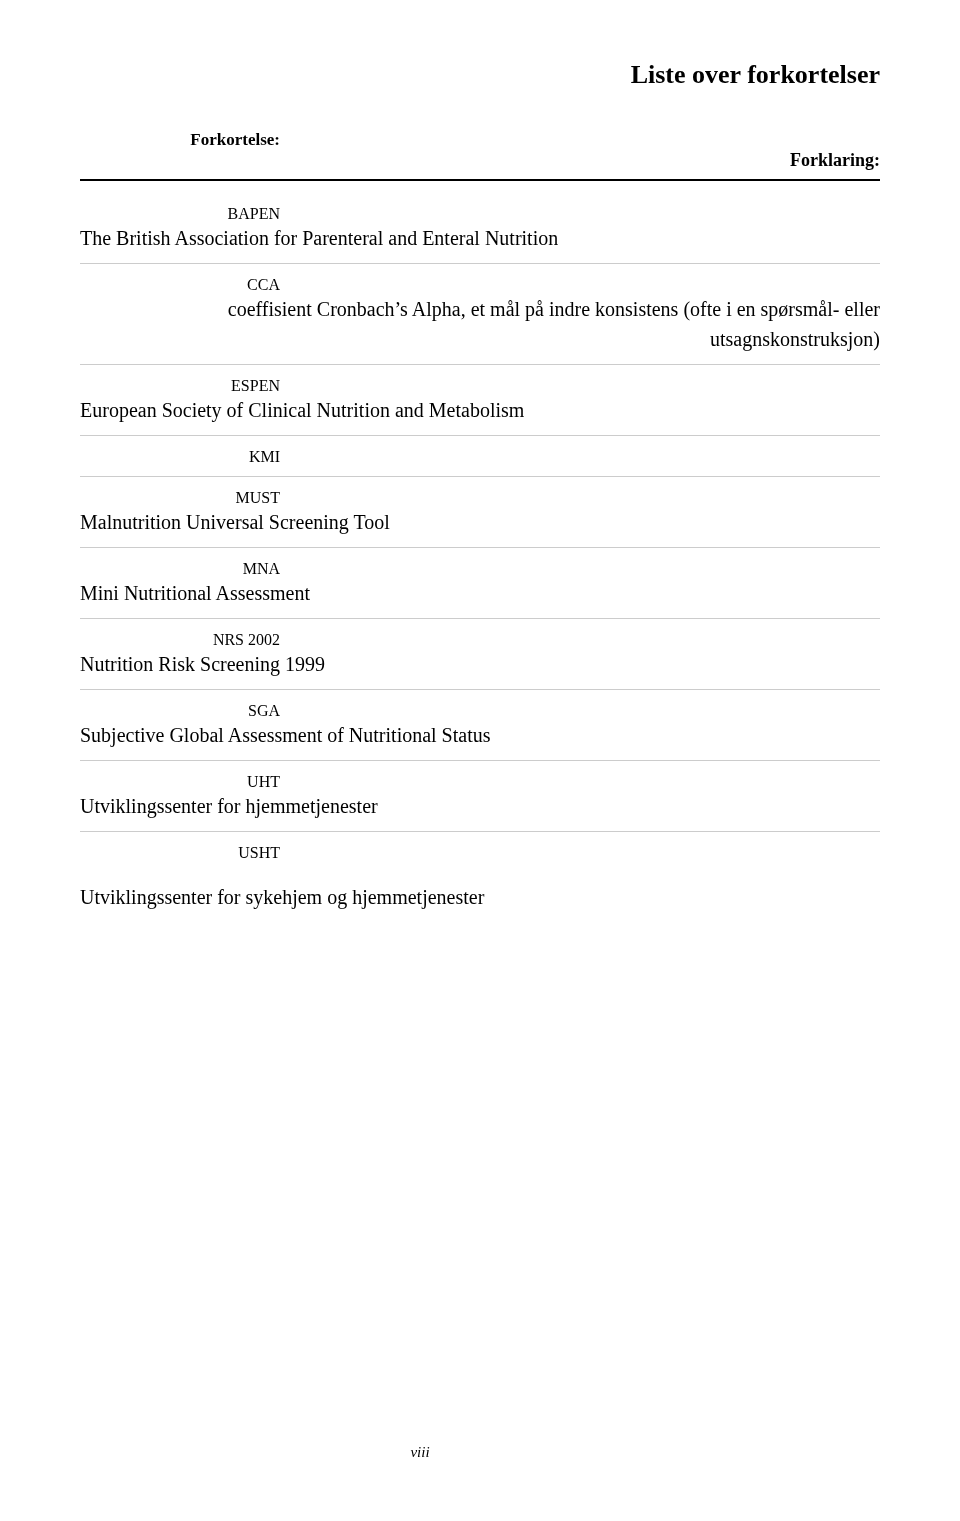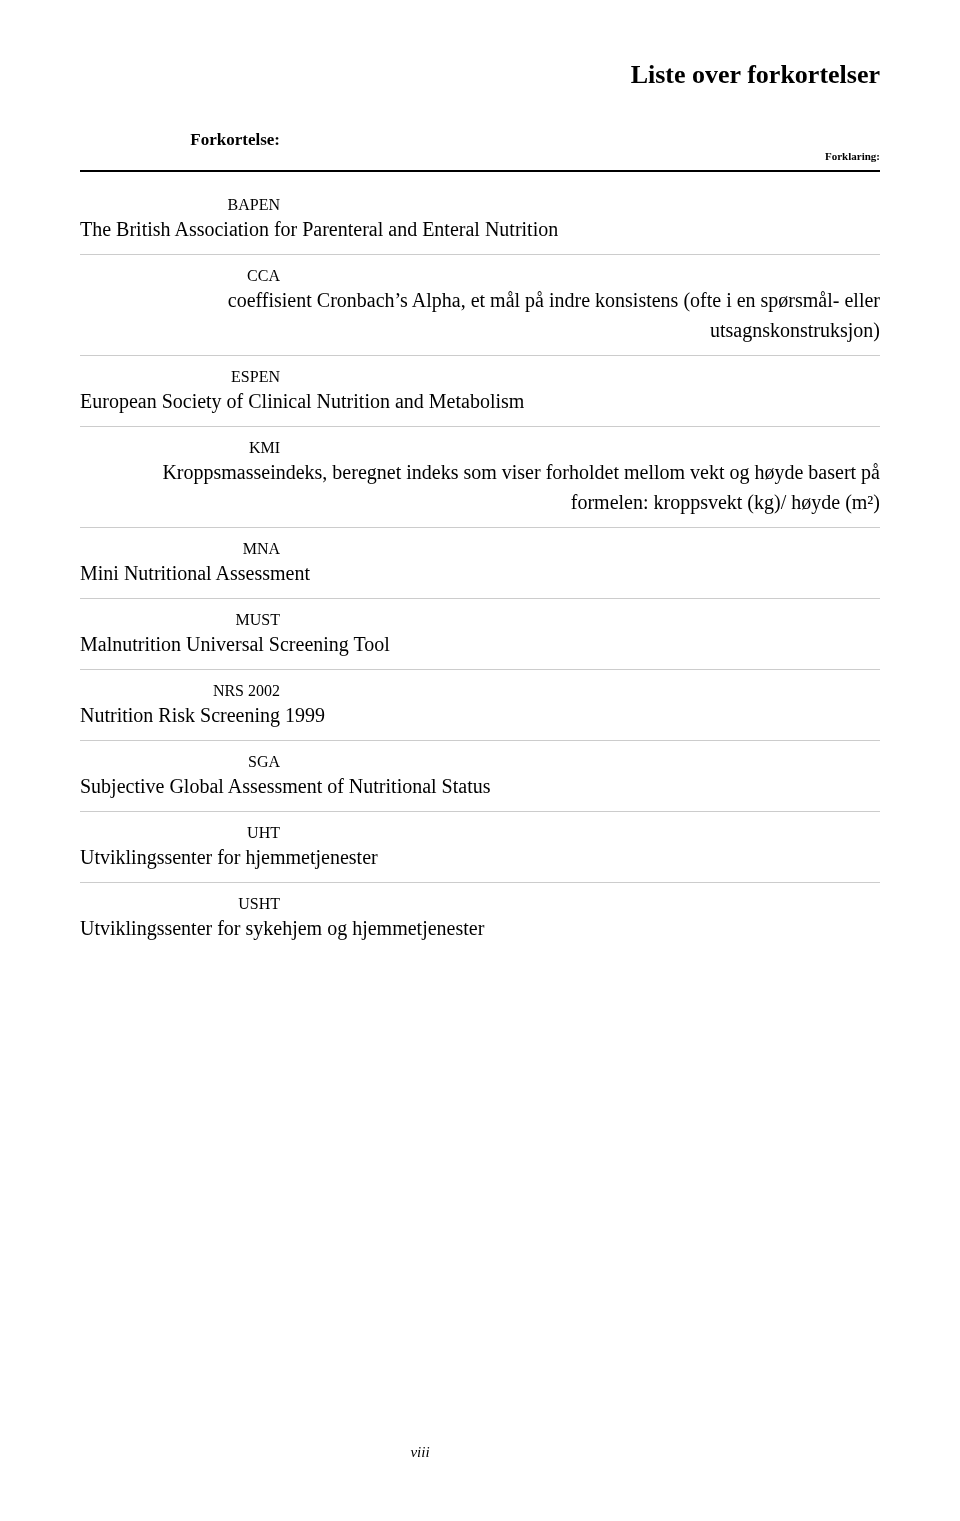--- a/index.html
+++ b/index.html
@@ -36,33 +36,34 @@
     .col-abbr {
       width: 200px;
       font-weight: bold;
       font-size: 17px;
       flex-shrink: 0;
     }
 
     .col-def {
       flex: 1;
       font-weight: bold;
-      font-size: 11px;
+      font-size: 18px;
     }
 
     .abbr-row {
       display: flex;
       flex-direction: column;
       padding: 10px 0 10px 0;
       border-bottom: 1px solid #ccc;
       align-items: flex-start;
     }
 
     .abbr-row:last-child {
       border-bottom: none;
+      gap: 20px;
     }
 
     .abbr-term {
       width: 200px;
       font-size: 16px;
       font-weight: normal;
       flex-shrink: 0;
       padding-top: 2px;
     }
 
@@ -100,29 +101,28 @@
     <div class="abbr-row">
       <div class="abbr-term">CCA</div>
       <div class="abbr-desc">coeffisient Cronbach’s Alpha, et mål på indre konsistens (ofte i en spørsmål- eller utsagnskonstruksjon)</div>
     </div>
     <div class="abbr-row">
       <div class="abbr-term">ESPEN</div>
       <div class="abbr-desc">European Society of Clinical Nutrition and Metabolism</div>
     </div>
     <div class="abbr-row">
       <div class="abbr-term">KMI</div>
-      <div class="abbr-desc">Kroppsmasseindeks, beregnet indeks som viser forholdet mellom vekt og høyde basert på formelen: kroppsvekt (kg)/ høyde (m²)</div>
+    </div>
+    <div class="abbr-row">
+      <div class="abbr-term">MUST</div>
+      <div class="abbr-desc">Malnutrition Universal Screening Tool</div>
     </div>
     <div class="abbr-row">
       <div class="abbr-term">MNA</div>
       <div class="abbr-desc">Mini Nutritional Assessment</div>
-    </div>
-    <div class="abbr-row">
-      <div class="abbr-term">MUST</div>
-      <div class="abbr-desc">Malnutrition Universal Screening Tool</div>
     </div>
     <div class="abbr-row">
       <div class="abbr-term">NRS 2002</div>
       <div class="abbr-desc">Nutrition Risk Screening 1999</div>
     </div>
     <div class="abbr-row">
       <div class="abbr-term">SGA</div>
       <div class="abbr-desc">Subjective Global Assessment of Nutritional Status</div>
     </div>
     <div class="abbr-row">

